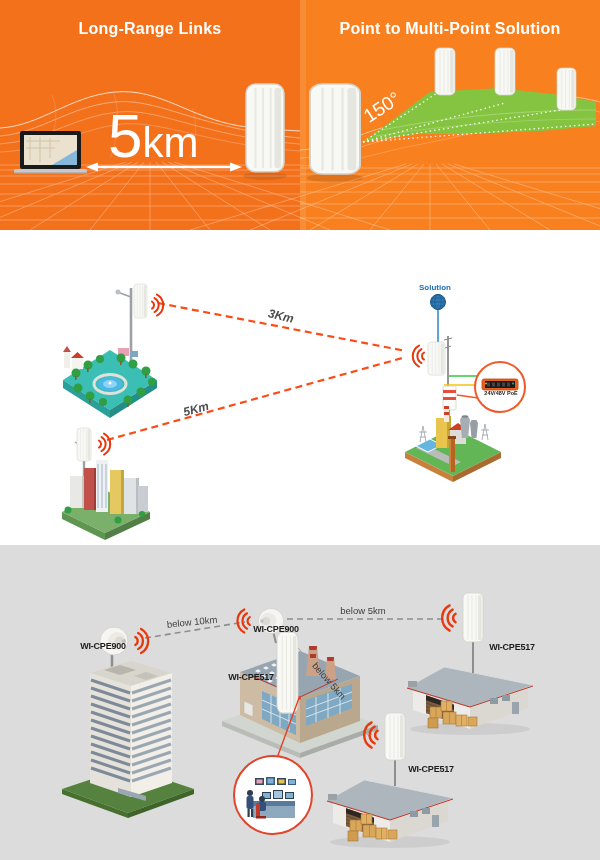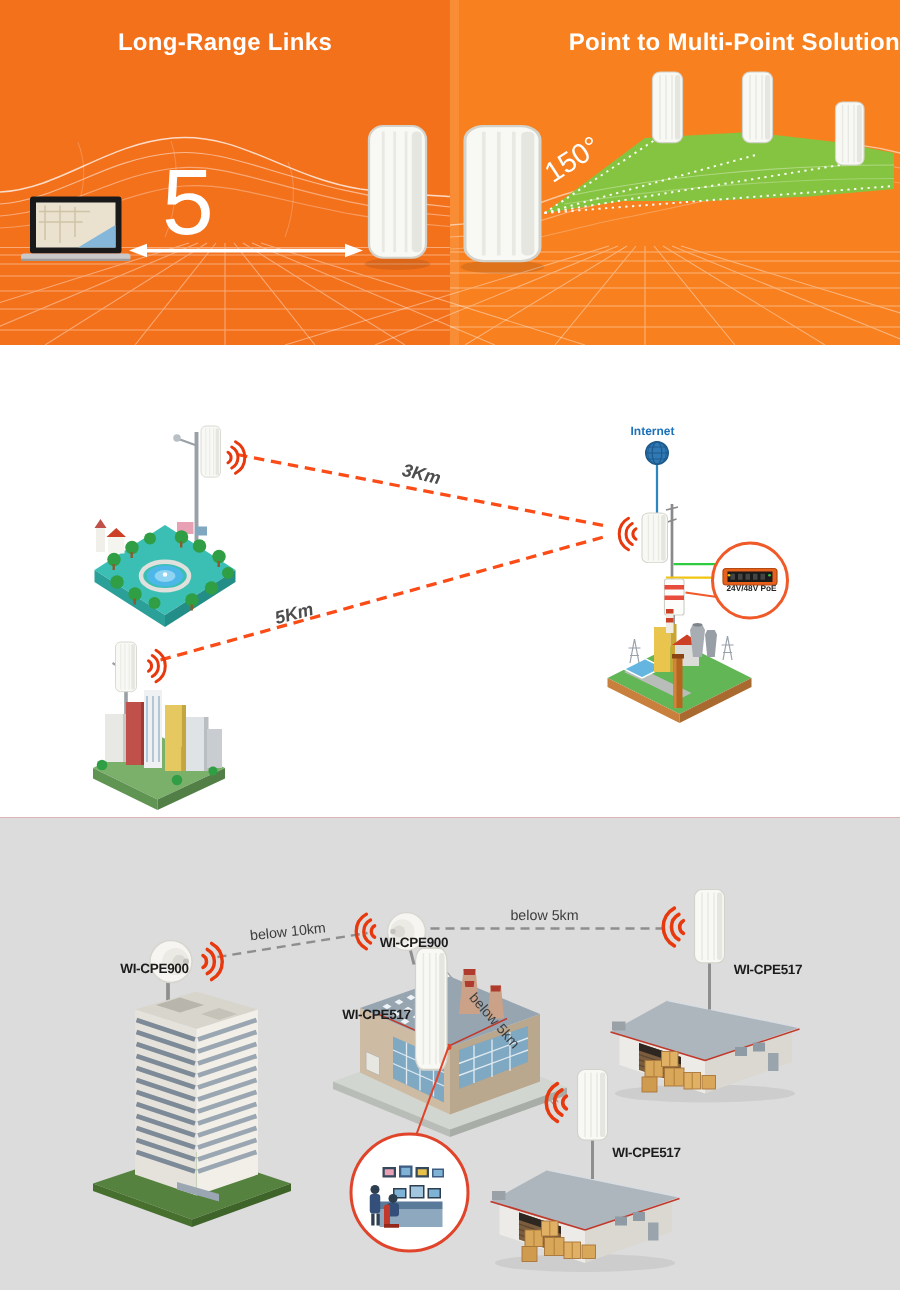--- a/index.html
+++ b/index.html
@@ -1,17 +1,17 @@
 <!DOCTYPE html>
 <html><head>
 <meta charset="utf-8">
 <style>
   html,body{margin:0;padding:0;background:#fff;}
   .canvas{position:relative;width:600px;height:860px;overflow:hidden;
-          font-family:"Liberation Sans",sans-serif;background:#b91c1c;}
+          font-family:"Liberation Sans",sans-serif;background:#d946ef;}
   .sec{position:absolute;left:0;width:600px;}
   .sec svg{position:absolute;left:0;top:0;}
   .lbl{position:absolute;white-space:nowrap;line-height:1;}
   .panel-title{position:absolute;top:20px;width:300px;text-align:center;
                font-size:16px;font-weight:bold;color:#fff;letter-spacing:.2px;}
   .dist{position:absolute;left:108px;top:108px;display:flex;align-items:baseline;
         color:#fff;line-height:.9;}
   .dist .big{font-size:62px;}
   .dist .small{font-size:42px;}
   .angle-lbl{position:absolute;color:#fff;font-size:19px;}
@@ -108,23 +108,24 @@
       </g>
 
       <ellipse cx="335" cy="178" rx="28" ry="4.5" fill="#000000" opacity=".10"></ellipse>
       <use href="#cyl" transform="translate(310,84) scale(2.5,1.875)"></use>
       <use href="#cyl" transform="translate(435,48) scale(1,0.98)"></use>
       <use href="#cyl" transform="translate(495,48) scale(1,0.98)"></use>
       <use href="#cyl" transform="translate(557,68) scale(0.95,0.875)"></use>
     </svg>
 
     <div class="panel-title" style="left:0;">Long-Range Links</div>
-    <div class="panel-title" style="left:300px;text-align:right;">Point to Multi-Point Solution</div>
+    <div class="panel-title" style="left:300px;">Point to Multi-Point Solution</div>
     <div class="dist">
       <span class="big">5</span>
+        <span class="small">km</span>
     </div>
     <div class="lbl angle-lbl" style="left:382px;top:107px;transform:translate(-50%,-50%) rotate(-33deg);">150°</div>
   </div>
 
   <div class="sec" style="top:230px;height:315px;background:#fff;">
     <svg width="600" height="315" viewBox="0 0 600 315">
 
       <g stroke="#fb4b17" stroke-width="2.2" stroke-dasharray="7 4.5" fill="none">
         <path d="M158,73 L406,121"></path>
         <path d="M107,210 L406,127"></path>
@@ -259,21 +260,21 @@
         <rect x="449" y="208" width="6" height="34" fill="#b5651d"></rect>
         <rect x="449" y="208" width="2" height="34" fill="#cd853f"></rect>
         <rect x="448" y="206" width="8" height="3" fill="#8b4513"></rect>
         <path d="M420,212 L423,196 L426,212 M419,202 L427,202 M420,207 L426,207" stroke="#98a0a8" stroke-width=".8" fill="none"></path>
         <path d="M482,210 L485,194 L488,210 M481,200 L489,200 M482,205 L488,205" stroke="#98a0a8" stroke-width=".8" fill="none"></path>
       </g>
     </svg>
 
     <div class="lbl km-lbl" style="left:281px;top:86px;transform:translate(-50%,-50%) rotate(13deg);">3Km</div>
     <div class="lbl km-lbl" style="left:196px;top:179px;transform:translate(-50%,-50%) rotate(-15deg);">5Km</div>
-    <div class="lbl net-lbl" style="left:435px;top:58px;transform:translate(-50%,-50%);">Internet</div>
+    <div class="lbl net-lbl" style="left:435px;top:58px;transform:translate(-50%,-50%);">Solution</div>
     <div class="lbl poe-lbl" style="left:501px;top:164px;transform:translate(-50%,-50%);">24V/48V PoE</div>
   </div>
 
   <div class="sec" style="top:545px;height:315px;background:#dcdcdc;">
     <svg width="600" height="315" viewBox="0 0 600 315">
       <defs>
         <g id="wh">
           <ellipse cx="470" cy="184" rx="60" ry="6" fill="#c6c6c6" opacity=".7"></ellipse>
           <polygon points="413,142 470,161 470,184 413,165" fill="#edebe7"></polygon>
           <polygon points="470,161 528,141 528,163 470,184" fill="#dbd8d2"></polygon>

